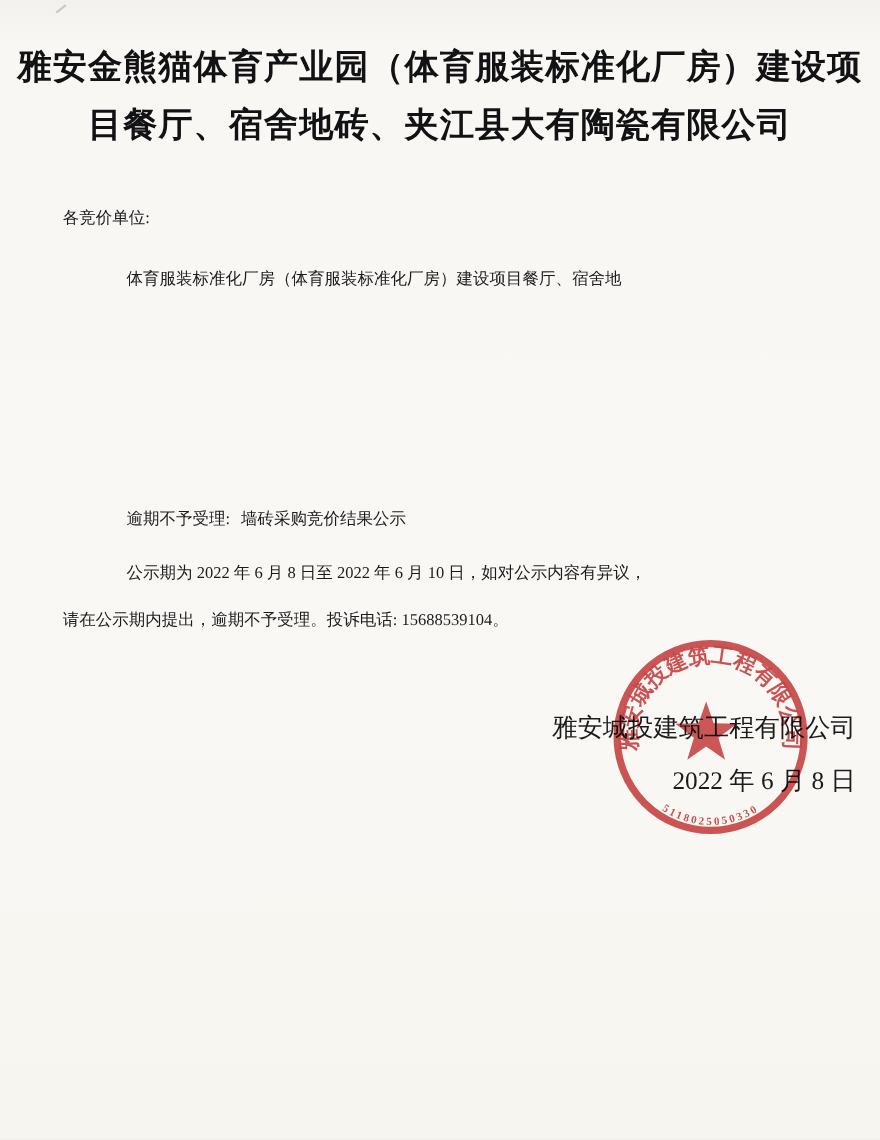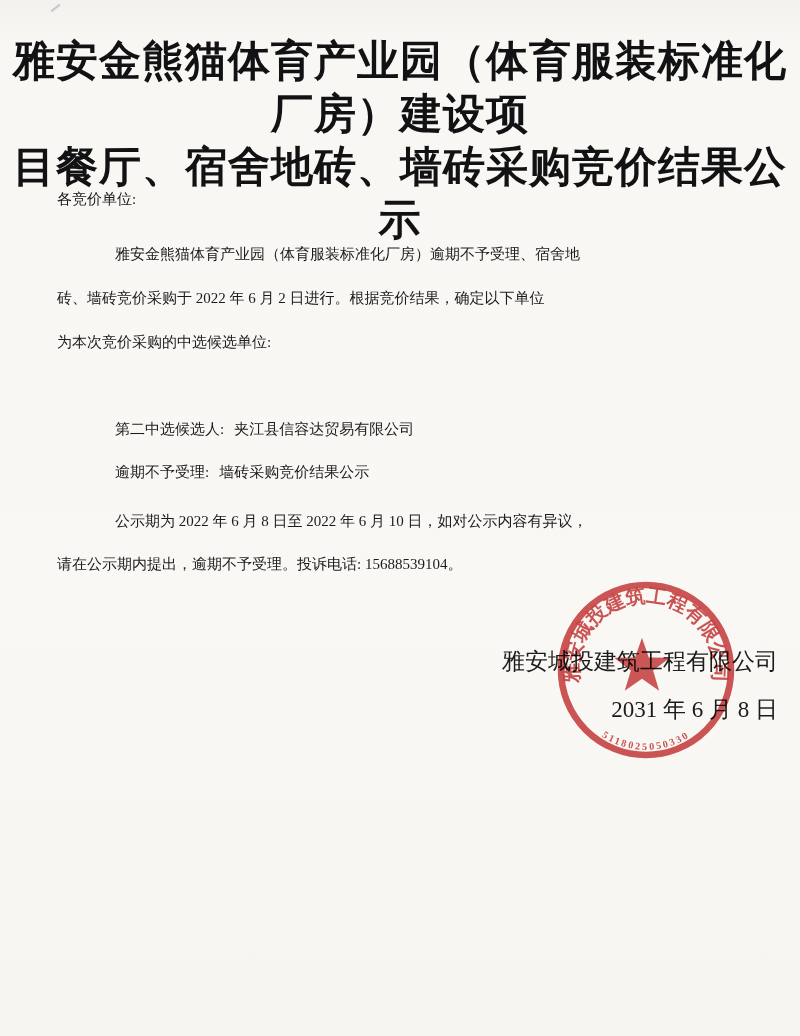--- a/index.html
+++ b/index.html
@@ -24,21 +24,21 @@
     background: #8f979c;
     opacity: 0.45;
     transform: rotate(-38deg);
   }
   .doc-title {
     position: absolute;
     top: 34px; left: 0; right: 0;
     text-align: center;
     font-family: "Liberation Sans", "DejaVu Sans", sans-serif;
     font-weight: 700;
-    font-size: 42px;
+    font-size: 31px;
     line-height: 53px;
     letter-spacing: 1px;
     color: #121214;
   }
   .line {
     position: absolute;
     left: 35px; right: 25px;
     font-size: 15px;
     line-height: 30px;
     white-space: nowrap;
@@ -70,41 +70,36 @@
 </style>
 </head>
 <body>
 
 <div class="page">
 
   <div class="scan-mark"></div>
 
   <div class="doc-title">
     <div>雅安金熊猫体育产业园（体育服装标准化厂房）建设项</div>
-    <div>目餐厅、宿舍地砖、墙砖采购竞价结果公示</div>
+    <div>目餐厅、宿舍地砖、夹江县大有陶瓷有限公司</div>
   </div>
 
   <div class="line" style="top:184px;">各竞价单位:</div>
 
-  <div class="line indent" style="top:239px;">雅安金熊猫体育产业园（体育服装标准化厂房）逾期不予受理、宿舍地</div>
-  <div class="line" style="top:283px;">砖、墙砖竞价采购于 2022 年 6 月 2 日进行。根据竞价结果，确定以下单位</div>
-  <div class="line" style="top:327px;">为本次竞价采购的中选候选单位:</div>
+  <div class="line indent" style="top:239px;">体育服装标准化厂房（体育服装标准化厂房）建设项目餐厅、宿舍地</div>
 
-  <div class="line indent candidate" style="top:414px;">
-    <span>第二中选候选人:</span><span class="gap"></span><span>夹江县信容达贸易有限公司</span>
-  </div>
   <div class="line indent candidate" style="top:457px;">
     <span>逾期不予受理:</span><span class="gap"></span><span>墙砖采购竞价结果公示</span>
   </div>
 
   <div class="line indent" style="top:506px;">公示期为 2022 年 6 月 8 日至 2022 年 6 月 10 日，如对公示内容有异议，</div>
   <div class="line" style="top:549px;">请在公示期内提出，逾期不予受理。投诉电话: 15688539104。</div>
 
   <div class="sig-line" style="top:646px;">雅安城投建筑工程有限公司</div>
-  <div class="sig-line" style="top:694px;">2031 年 6 月 8 日</div>
+  <div class="sig-line" style="top:694px;">2022 年 6 月 8 日</div>
 
   <div class="seal">
     <svg viewBox="0 0 176 176" xmlns="http://www.w3.org/2000/svg">
       <defs>
         <path id="topArc" d="M 22,99.7 A 67,67 0 1 1 154,99.7" fill="none"></path>
         <path id="bottomArc" d="M 35.1,146.7 A 79,79 0 0 0 140.9,146.7" fill="none"></path>
       </defs>
 
       <circle cx="88" cy="88" r="84" fill="none" stroke="#c5383a" stroke-width="6.5" stroke-opacity="0.92"></circle>
 

